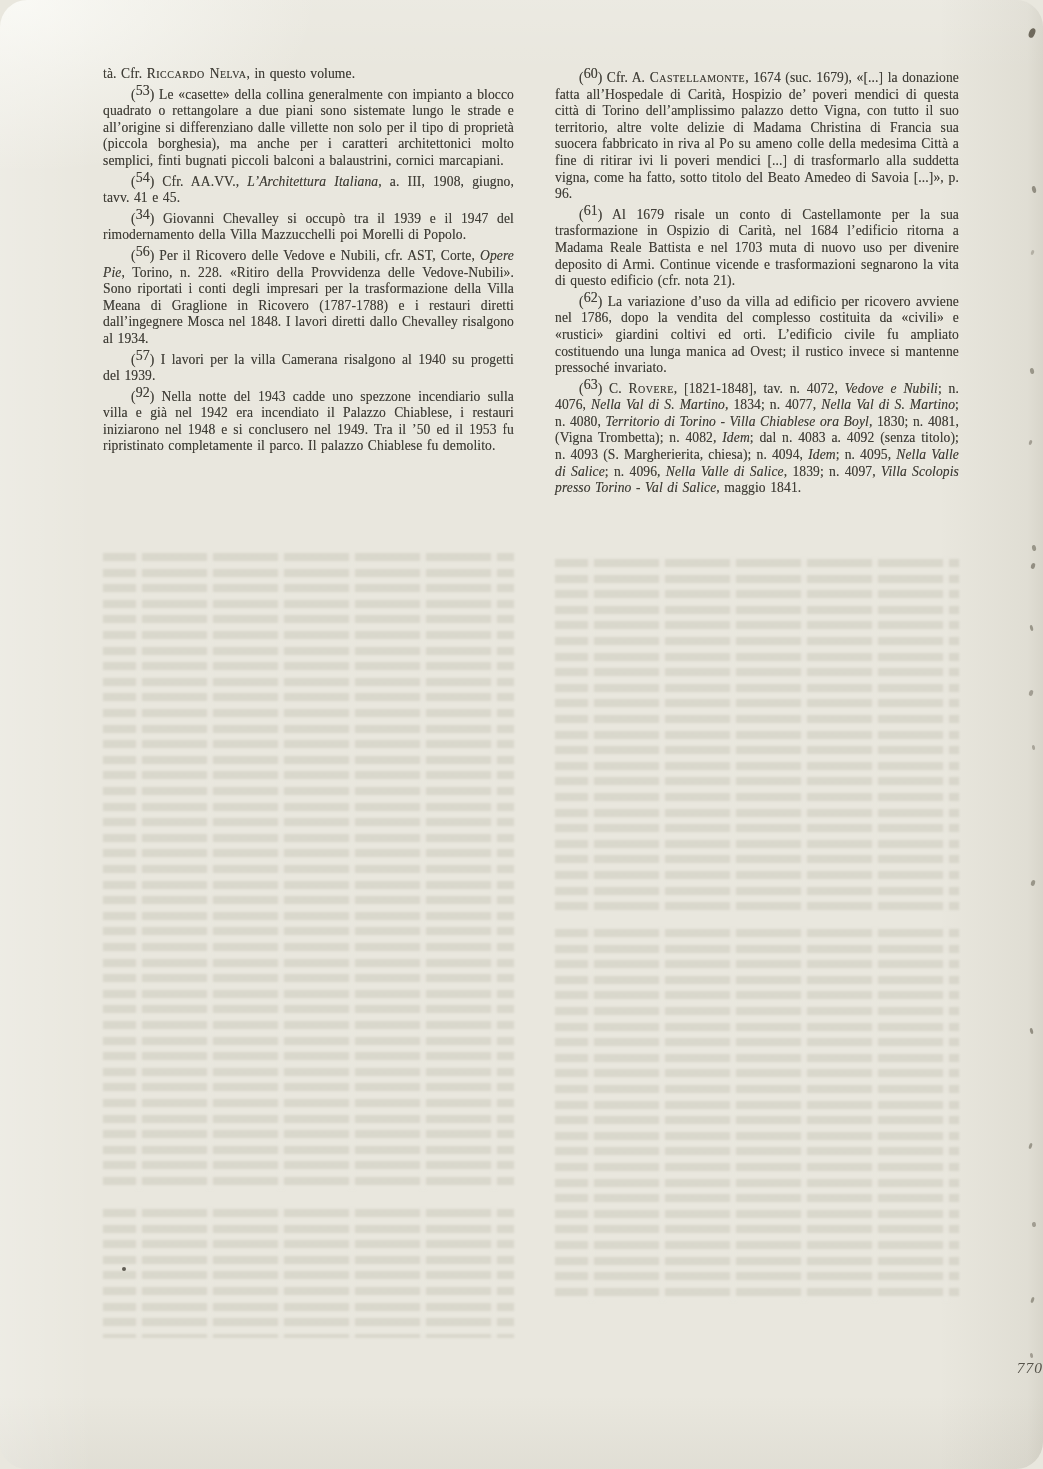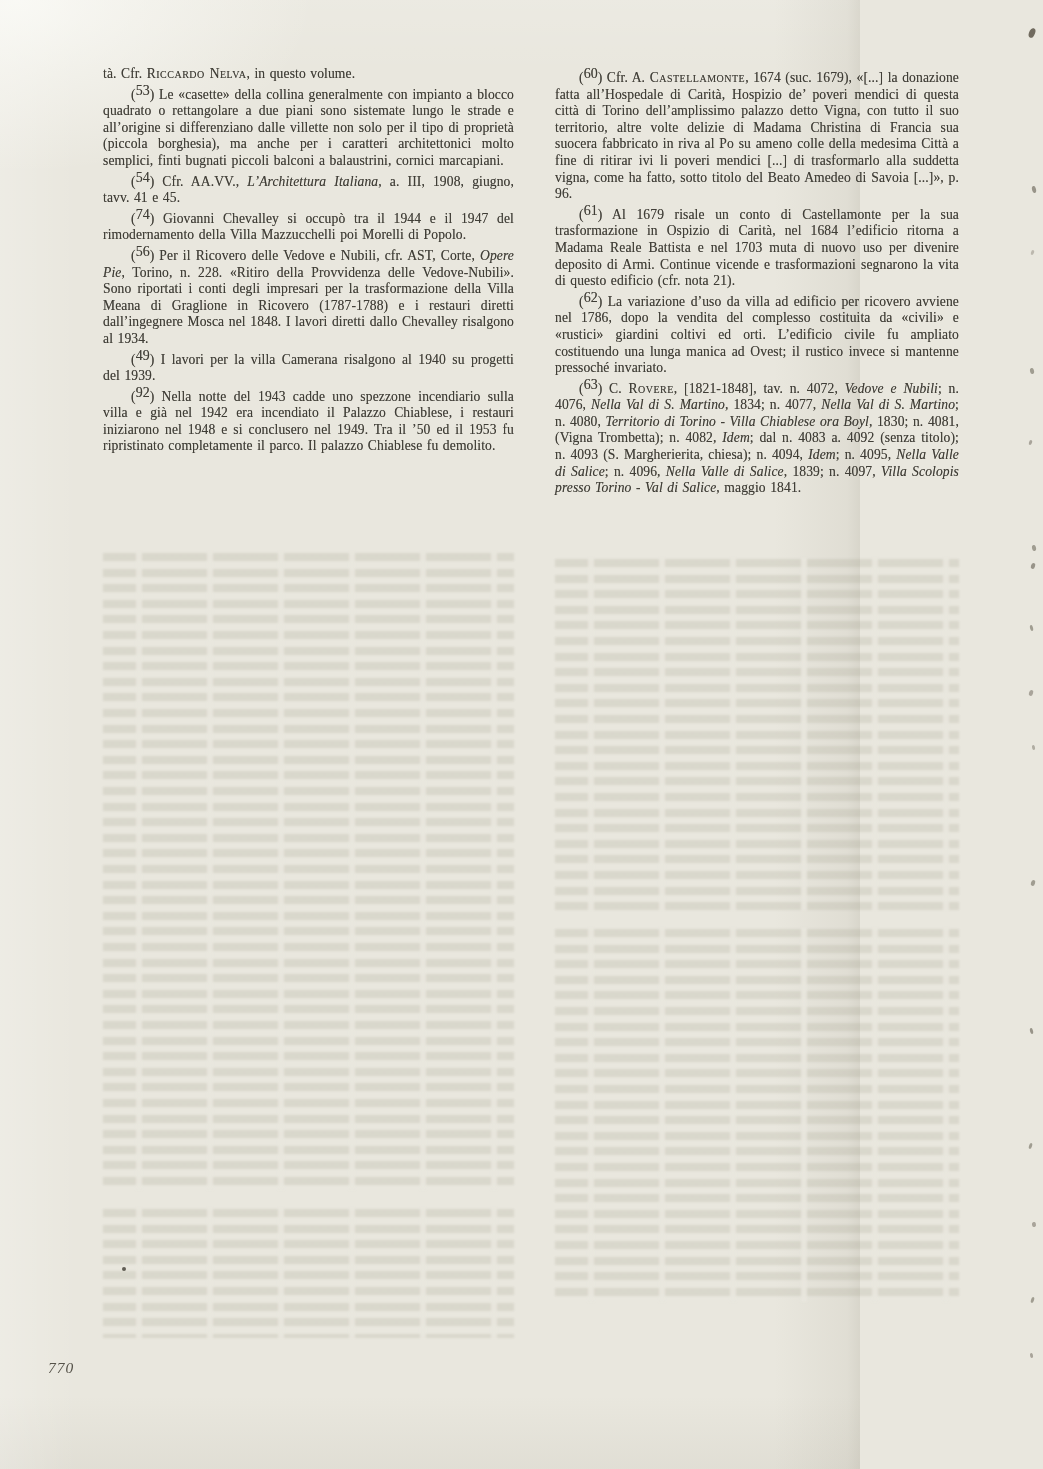--- a/index.html
+++ b/index.html
@@ -5,30 +5,31 @@
   html, body {
     margin: 0;
     padding: 0;
     width: 1043px;
     height: 1469px;
     overflow: hidden;
     background: #e9e7de;
   }
   .page {
     position: relative;
-    width: 860px;
+    width: 1043px;
     height: 1469px;
     background-color: #e9e7de;
     background-image:
       radial-gradient(ellipse 480px 280px at 2% 0%, rgba(251,251,247,0.85), rgba(251,251,247,0) 62%),
       linear-gradient(90deg, rgba(255,255,255,0.20) 0%, rgba(255,255,255,0) 9%),
       linear-gradient(90deg, rgba(0,0,0,0) 90%, rgba(118,112,92,0.08) 98.5%, rgba(118,112,92,0.15) 100%),
       linear-gradient(180deg, rgba(255,255,255,0.12) 0%, rgba(255,255,255,0) 5%, rgba(0,0,0,0) 95%, rgba(110,105,88,0.07) 100%);
     font-family: "Liberation Serif", "DejaVu Serif", serif;
     color: #403e37;
+    border-radius: 27px;
   }
   .col {
     position: absolute;
     top: 66px;
     text-align: justify;
     font-size: 13.6px;
     line-height: 16.6px;
     word-spacing: 1px;
     letter-spacing: 0.1px;
     text-shadow: 0 0 0.45px rgba(64,62,55,0.55);
@@ -45,21 +46,21 @@
   }
   .it { font-style: italic; }
   .sc { font-variant: small-caps; letter-spacing: 0.5px; }
   .page-number {
     position: absolute;
     top: 1359px;
     left: 0;
     width: 1043px;
     padding-left: 48px;
     box-sizing: border-box;
-    text-align: left;
+    text-align: right;
     font-style: italic;
     font-size: 15.5px;
     letter-spacing: 1px;
     color: #56534a;
   }
   
   .bleed {
     position: absolute;
     filter: blur(0.8px);
     background-image:
@@ -97,23 +98,23 @@
 <div class="page">
   <div class="bleed bleed-l1"></div>
   <div class="bleed bleed-l2"></div>
   <div class="bleed bleed-r1"></div>
   <div class="bleed bleed-r2"></div>
 
   <div class="col col-left" id="col-left">
       <p class="fn noindent"><span>tà. Cfr. </span><span class="sc">Riccardo Nelva</span><span>, in questo volume.</span></p>
       <p class="fn"><span>(</span><span class="sup">53</span><span>) Le «casette» della collina generalmente con impianto a blocco quadrato o rettangolare a due piani sono sistemate lungo le strade e all’origine si differenziano dalle villette non solo per il tipo di proprietà (piccola borghesia), ma anche per i caratteri architettonici molto semplici, finti bugnati piccoli balconi a balaustrini, cornici marcapiani.</span></p>
       <p class="fn"><span>(</span><span class="sup">54</span><span>) Cfr. AA.VV., </span><span class="it">L’Architettura Italiana</span><span>, a. III, 1908, giugno, tavv. 41 e 45.</span></p>
-      <p class="fn"><span>(</span><span class="sup">74</span><span>) Giovanni Chevalley si occupò tra il 1944 e il 1947 del rimodernamento della Villa Mazzucchelli poi Morelli di Popolo.</span></p>
+      <p class="fn"><span>(</span><span class="sup">34</span><span>) Giovanni Chevalley si occupò tra il 1939 e il 1947 del rimodernamento della Villa Mazzucchelli poi Morelli di Popolo.</span></p>
       <p class="fn"><span>(</span><span class="sup">56</span><span>) Per il Ricovero delle Vedove e Nubili, cfr. AST, Corte, </span><span class="it">Opere Pie</span><span>, Torino, n. 228. «Ritiro della Provvidenza delle Vedove-Nubili». Sono riportati i conti degli impresari per la trasformazione della Villa Meana di Graglione in Ricovero (1787-1788) e i restauri diretti dall’ingegnere Mosca nel 1848. I lavori diretti dallo Chevalley risalgono al 1934.</span></p>
-      <p class="fn"><span>(</span><span class="sup">49</span><span>) I lavori per la villa Camerana risalgono al 1940 su progetti del 1939.</span></p>
+      <p class="fn"><span>(</span><span class="sup">57</span><span>) I lavori per la villa Camerana risalgono al 1940 su progetti del 1939.</span></p>
       <p class="fn"><span>(</span><span class="sup">92</span><span>) Nella notte del 1943 cadde uno spezzone incendiario sulla villa e già nel 1942 era incendiato il Palazzo Chiablese, i restauri iniziarono nel 1948 e si conclusero nel 1949. Tra il ’50 ed il 1953 fu ripristinato completamente il parco. Il palazzo Chiablese fu demolito.</span></p>
     </div>
   <div class="col col-right" id="col-right">
       <p class="fn"><span>(</span><span class="sup">60</span><span>) Cfr. A. </span><span class="sc">Castellamonte</span><span>, 1674 (suc. 1679), «[...] la donazione fatta all’Hospedale di Carità, Hospizio de’ poveri mendici di questa città di Torino dell’amplissimo palazzo detto Vigna, con tutto il suo territorio, altre volte delizie di Madama Christina di Francia sua suocera fabbricato in riva al Po su ameno colle della medesima Città a fine di ritirar ivi li poveri mendici [...] di trasformarlo alla suddetta vigna, come ha fatto, sotto titolo del Beato Amedeo di Savoia [...]», p. 96.</span></p>
       <p class="fn"><span>(</span><span class="sup">61</span><span>) Al 1679 risale un conto di Castellamonte per la sua trasformazione in Ospizio di Carità, nel 1684 l’edificio ritorna a Madama Reale Battista e nel 1703 muta di nuovo uso per divenire deposito di Armi. Continue vicende e trasformazioni segnarono la vita di questo edificio (cfr. nota 21).</span></p>
       <p class="fn"><span>(</span><span class="sup">62</span><span>) La variazione d’uso da villa ad edificio per ricovero avviene nel 1786, dopo la vendita del complesso costituita da «civili» e «rustici» giardini coltivi ed orti. L’edificio civile fu ampliato costituendo una lunga manica ad Ovest; il rustico invece si mantenne pressoché invariato.</span></p>
       <p class="fn"><span>(</span><span class="sup">63</span><span>) C. </span><span class="sc">Rovere</span><span>, [1821-1848], tav. n. 4072, </span><span class="it">Vedove e Nubili</span><span>; n. 4076, </span><span class="it">Nella Val di S. Martino</span><span>, 1834; n. 4077, </span><span class="it">Nella Val di S. Martino</span><span>; n. 4080, </span><span class="it">Territorio di Torino - Villa Chiablese ora Boyl</span><span>, 1830; n. 4081, (Vigna Trombetta); n. 4082, </span><span class="it">Idem</span><span>; dal n. 4083 a. 4092 (senza titolo); n. 4093 (S. Margherierita, chiesa); n. 4094, </span><span class="it">Idem</span><span>; n. 4095, </span><span class="it">Nella Valle di Salice</span><span>; n. 4096, </span><span class="it">Nella Valle di Salice</span><span>, 1839; n. 4097, </span><span class="it">Villa Scolopis presso Torino - Val di Salice</span><span>, maggio 1841.</span></p>
     </div>
 
   <div class="page-number">770</div>

